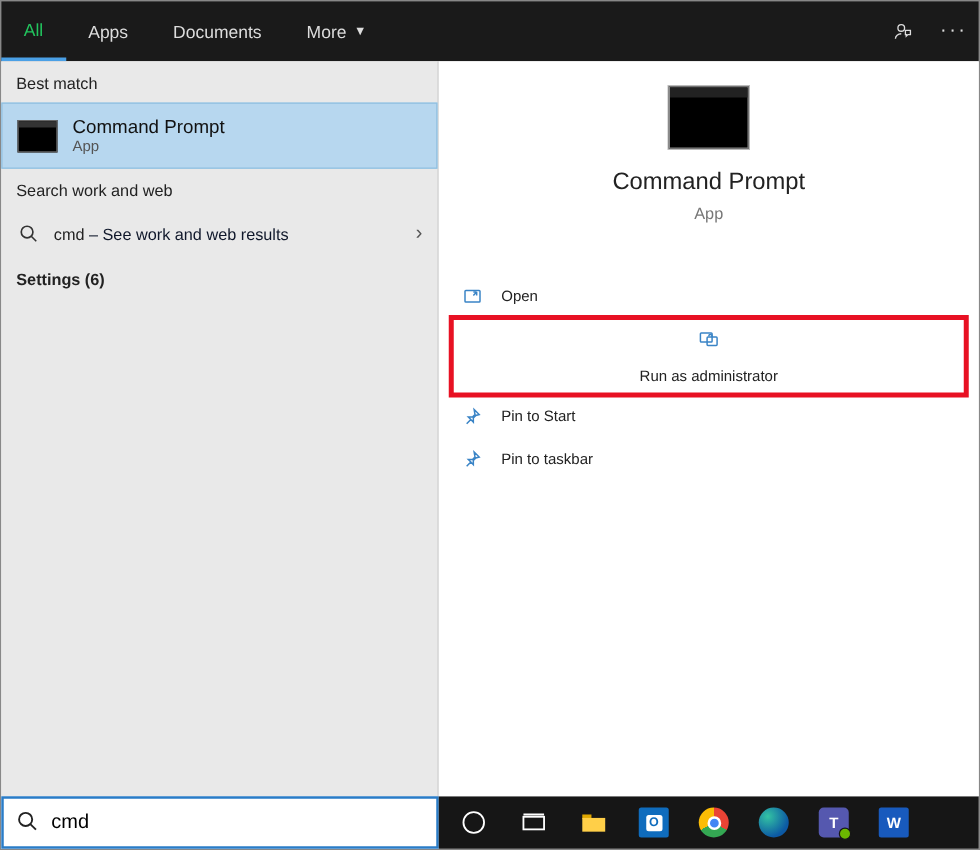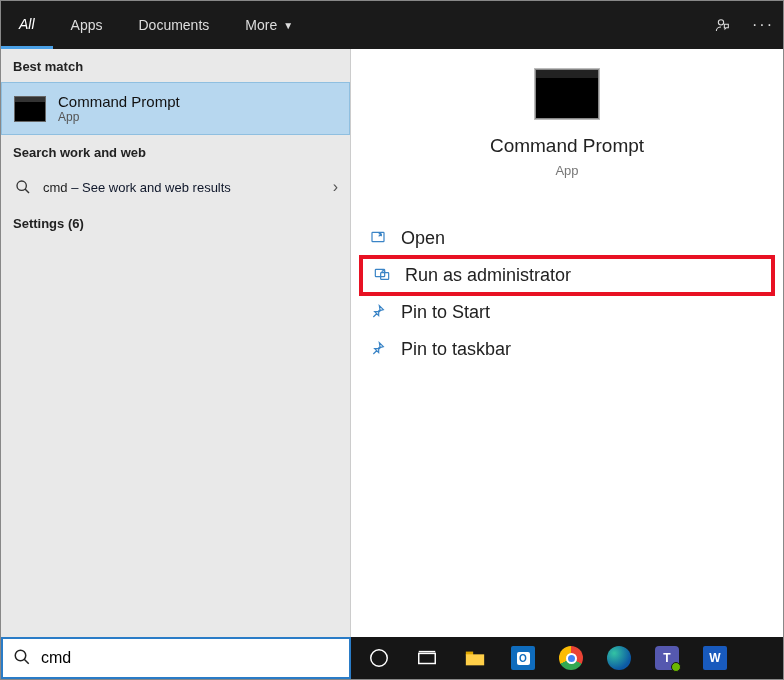--- a/index.html
+++ b/index.html
@@ -31,24 +31,23 @@
   .tab {
     padding: 0 18px;
     height: 48px;
     display: flex;
     align-items: center;
     color: #ddd;
     font-size: 14px;
     cursor: pointer;
   }
   .tab.active {
-    color: #ffffff;
+    color: #22c55e;
     border-bottom: 3px solid #4aa0e6;
     font-weight: 500;
-    font-style: italic;
   }
   .tab .chev { margin-left: 6px; font-size: 10px; }
   .tab-spacer { flex: 1; }
   .tab-icon {
     width: 40px;
     display:flex; align-items:center; justify-content:center;
     color:#ddd;
   }
   .main {
     display: flex;
@@ -56,21 +55,21 @@
     min-height: 0;
   }
   .left {
     width: 350px;
     background: #e9e9e9;
     display:flex; flex-direction:column;
     border-right: 1px solid #ccc;
   }
   .section-header {
     padding: 10px 12px 8px;
-    font-weight: 700;
+    font-weight: 400;
     font-size: 13px;
     color:#222;
   }
   .best-match {
     display:flex;
     align-items:center;
     background:#b7d7ef;
     border: 1px solid #8fbfe0;
     padding: 10px 12px;
   }
@@ -121,35 +120,36 @@
     position:absolute; top:0;left:0;right:0;height:8px;
     background:#222;
   }
   .app-title { font-size:19px; color:#222; margin-top:10px;}
   .app-sub { font-size:13px; color:#777; }
   .actions {
     margin-top: 42px;
     padding: 0 6px;
   }
   .action {
-    display:flex; align-items:flex-start;
+    display:flex; align-items:center;
     padding: 8px 12px;
     gap: 14px;
-    font-size:18px;
+    font-size:12px;
     color:#222;
     cursor:pointer;
   }
   .action .ico {
     width:18px; height:18px; display:flex; align-items:center; justify-content:center;
     color:#3a84c6;
   }
   .action.highlight {
     outline: 4px solid #e81123;
     outline-offset: -2px;
     margin: 0 4px;
+    flex-direction: column;
   }
   .svg16{width:16px;height:16px;}
   .searchbar-row {
     height: 42px;
     display:flex;
     background:#fff;
   }
   .searchbox {
     width:350px;
     display:flex;align-items:center;

